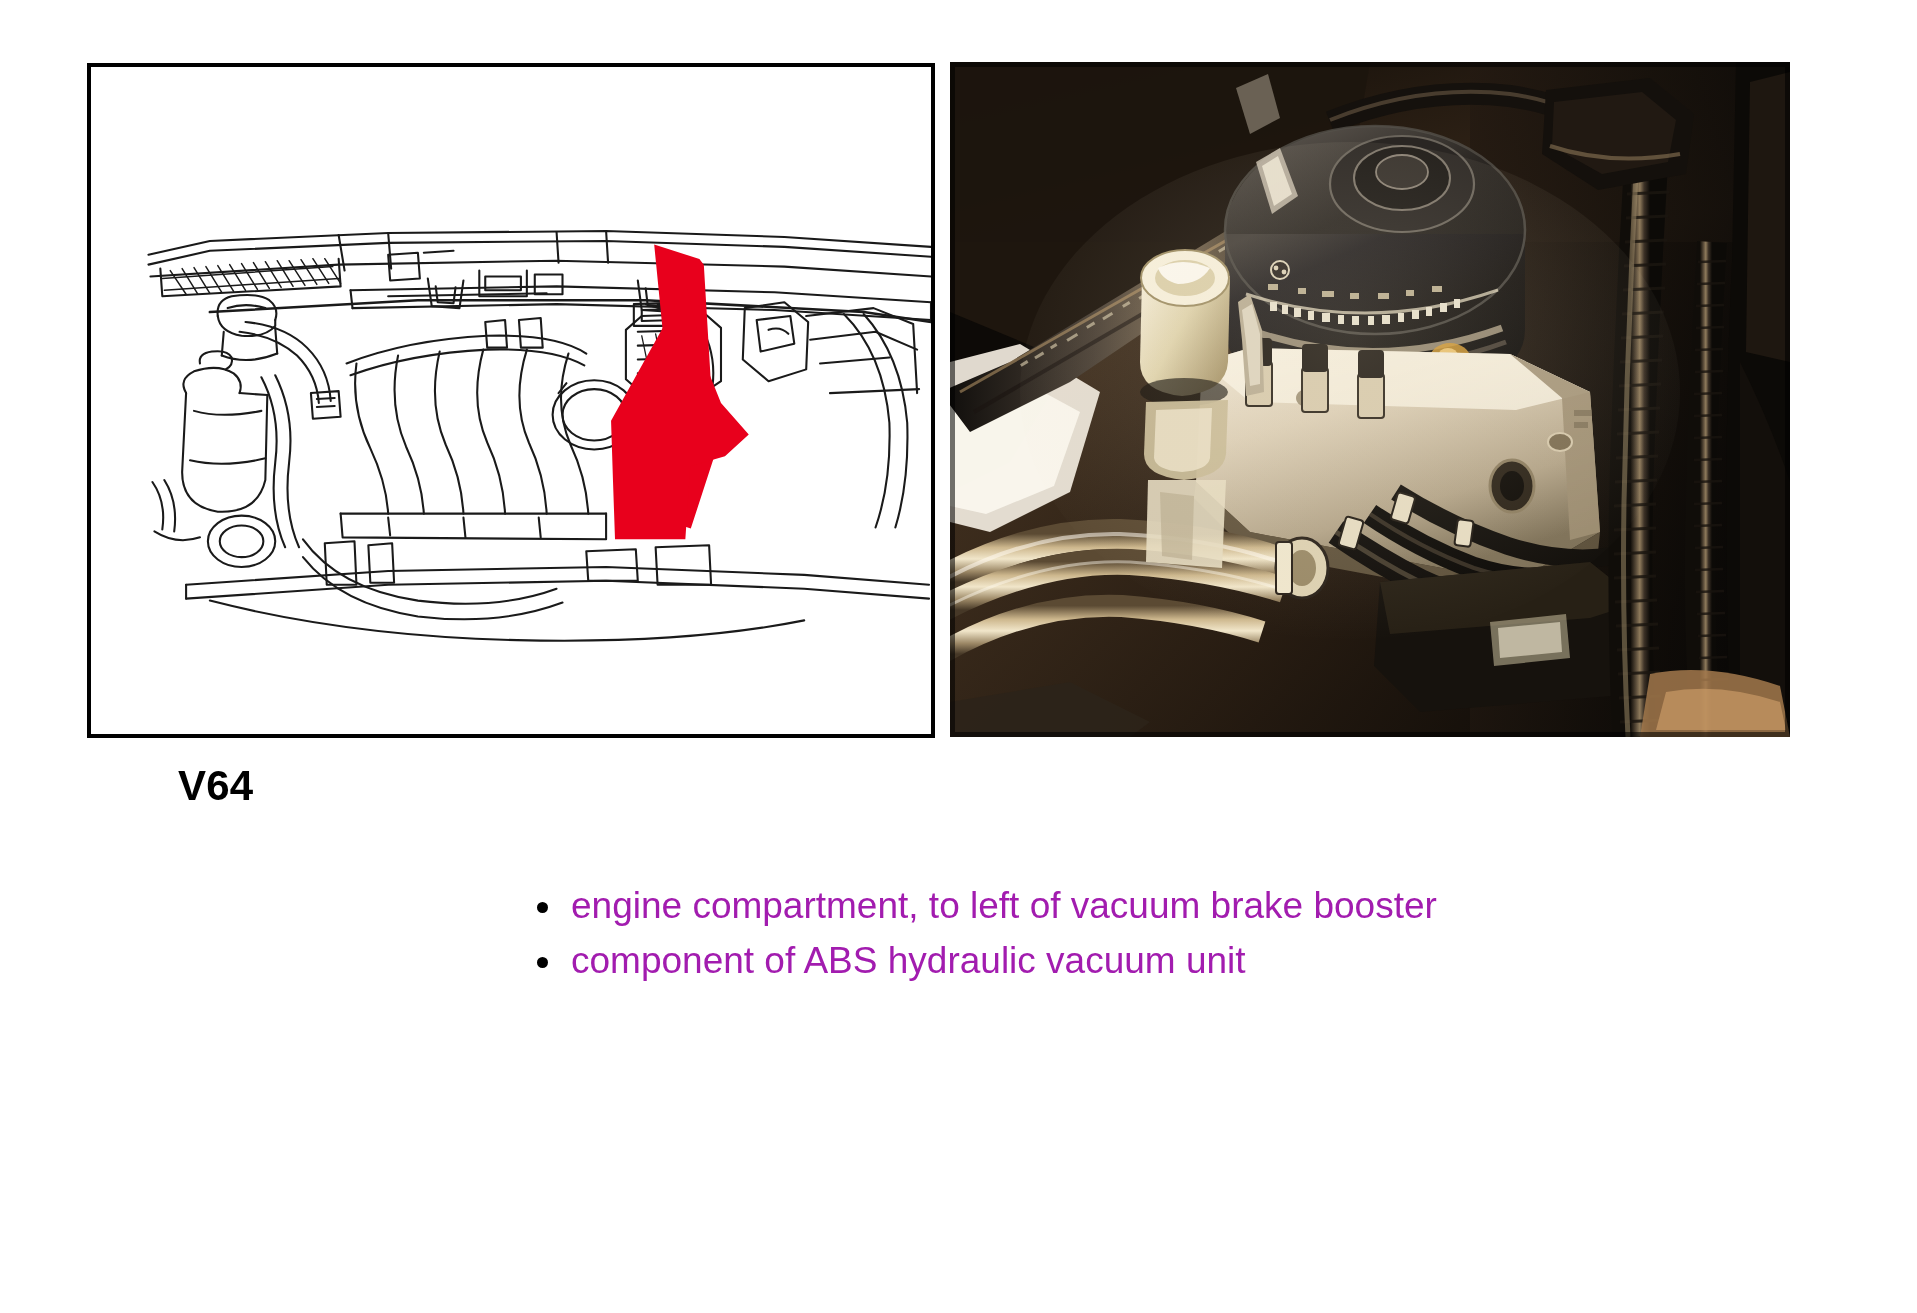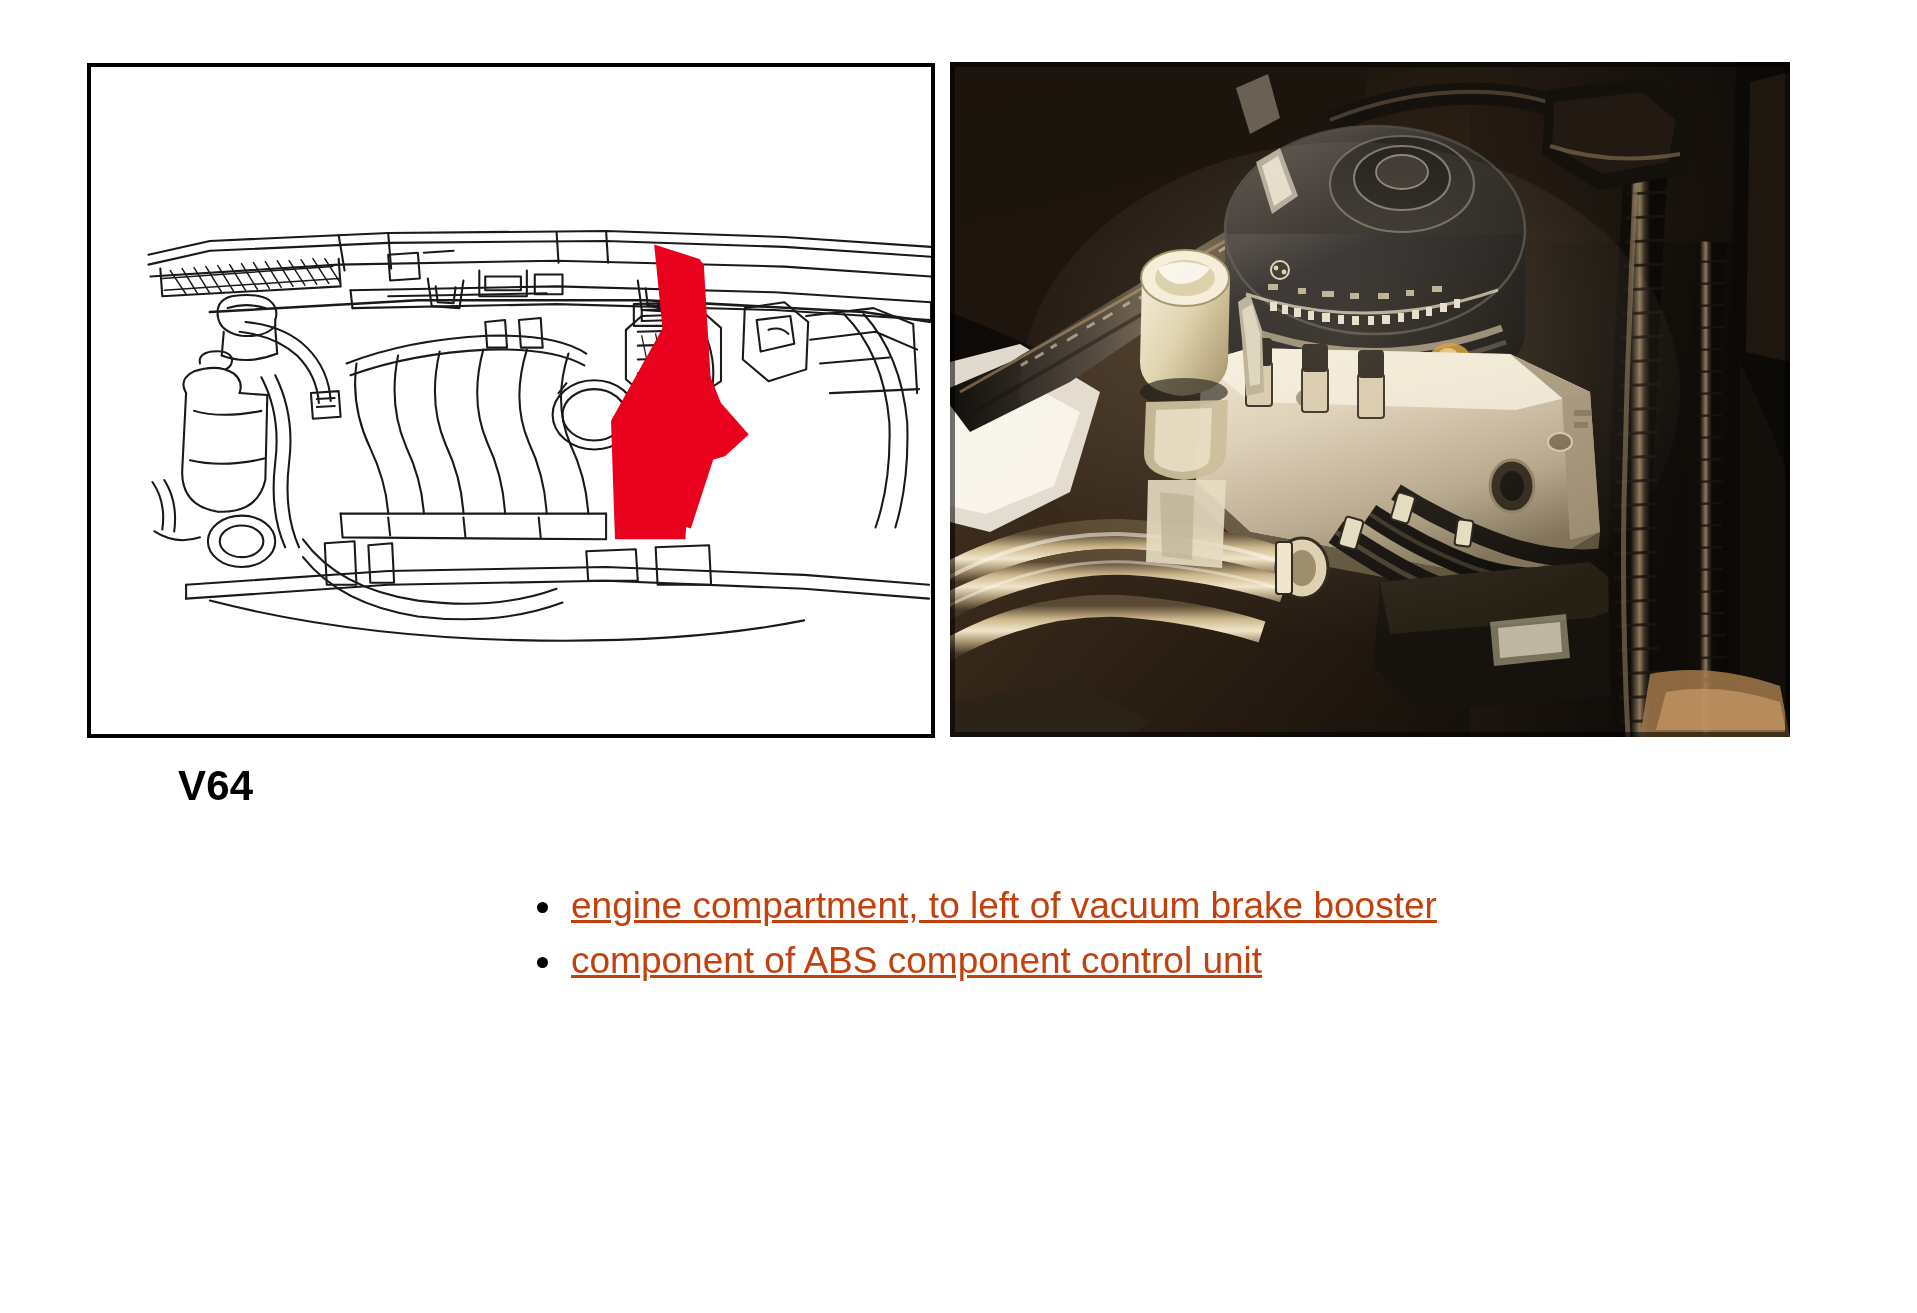--- a/index.html
+++ b/index.html
@@ -108,22 +108,21 @@
     left: 531px;
     top: 880px;
     width: 1100px;
   }
   .note-item {
     position: relative;
     padding-left: 40px;
     font-size: 37px;
     line-height: 51px;
     margin-bottom: 4px;
-    color: #c2410c;
-    text-decoration: underline;
+    color: #a21caf;
   }
   .note-item .dot {
     position: absolute;
     left: 6px;
     top: 22px;
     width: 11px;
     height: 11px;
     border-radius: 50%;
     background: #000000;
   }
@@ -627,17 +626,17 @@
     <div class="caption-code">V64</div>
   </div>
 
   <div class="notes">
     <div class="note-item">
       <span class="dot"></span>
       <span class="note-text">engine compartment, to left of vacuum brake booster</span>
     </div>
     <div class="note-item">
       <span class="dot"></span>
-      <span class="note-text">component of ABS component control unit</span>
+      <span class="note-text">component of ABS hydraulic vacuum unit</span>
     </div>
   </div>
 
 </div>
 
 </body></html>

